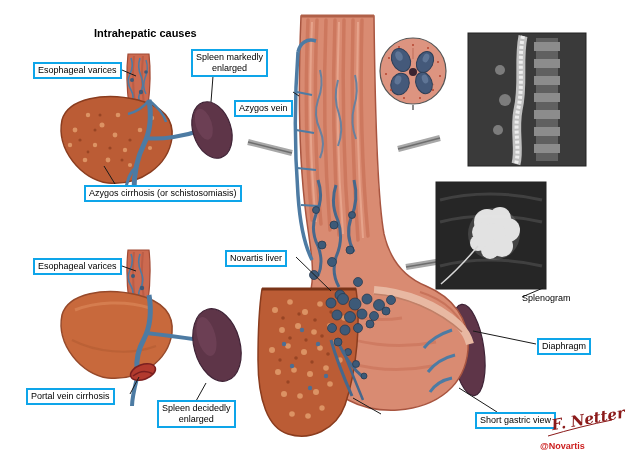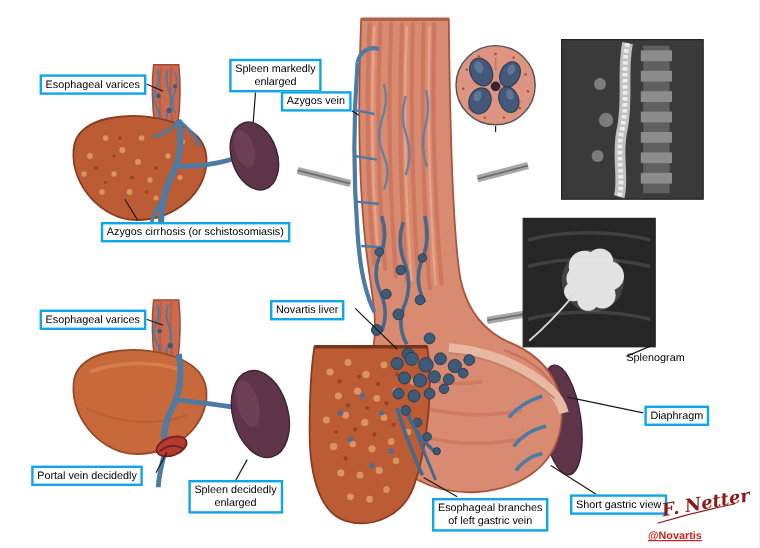--- a/index.html
+++ b/index.html
@@ -6,21 +6,21 @@
   html,body { background:#e8e8e8; font-family:"Liberation Sans", sans-serif; }
   .plate { position:relative; width:633px; height:457px; background:#ffffff; overflow:hidden; }
   .art { position:absolute; left:0; top:0; }
   .lbl { position:absolute; font-size:9px; line-height:1.2; color:#000; white-space:pre-line; }
   .boxed { border:2px solid #0ea5e9; background:#fff; padding:1px 3px; }
   .ctr { text-align:center; }
   .heading { position:absolute; font-size:11px; font-weight:bold; color:#000; }
   .caption { position:absolute; font-size:9px; color:#000; }
   .signature { position:absolute; font-family:"DejaVu Serif", serif; font-style:italic; font-weight:bold;
                color:#8b1a1a; font-size:15px; transform:rotate(-10deg); }
-  .novartis { position:absolute; font-size:9px; font-weight:bold; color:#cc2020;text-decoration:underline; }
+  .novartis { position:absolute; font-size:9px; font-weight:bold; color:#cc2020; }
 </style>
 </head>
 <body>
 
 <div class="plate">
 
 <svg class="art" width="633" height="457" viewBox="0 0 633 457">
 
   <g>
 
@@ -359,34 +359,33 @@
     <line x1="497" y1="412" x2="459" y2="388"></line>
     <line x1="536" y1="344" x2="473" y2="331"></line>
     <line x1="522" y1="297" x2="543" y2="288"></line>
   </g>
 
   <g>
     <path d="M548,436 C568,430 592,424 612,420" stroke="#8b1a1a" stroke-width="1" fill="none"></path>
   </g>
 </svg>
 
+<div class="heading" style="left:94px; top:27px">Intrahepatic causes</div>
 <div class="lbl boxed" style="left:33px; top:62px">Esophageal varices</div>
 <div class="lbl boxed ctr" style="left:191px; top:49px">Spleen markedly
 enlarged</div>
 <div class="lbl boxed" style="left:84px; top:185px">Azygos cirrhosis (or schistosomiasis)</div>
 
 <div class="lbl boxed" style="left:33px; top:258px">Esophageal varices</div>
-<div class="lbl boxed" style="left:26px; top:388px">Portal vein decidedly</div>
+<div class="lbl boxed" style="left:26px; top:388px">Portal vein cirrhosis</div>
 <div class="lbl boxed ctr" style="left:157px; top:400px">Spleen decidedly
 enlarged</div>
 
-<div class="lbl boxed" style="left:234px; top:76px">Azygos vein</div>
+<div class="lbl boxed" style="left:234px; top:100px">Azygos vein</div>
 <div class="lbl boxed" style="left:225px; top:250px">Novartis liver</div>
-<div class="lbl boxed ctr" style="left:360px; top:415px">Esophageal branches
-of left gastric vein</div>
 <div class="lbl boxed" style="left:475px; top:412px">Short gastric view</div>
 <div class="lbl boxed" style="left:537px; top:338px">Diaphragm</div>
 
 <div class="caption" style="left:522px; top:293px">Splenogram</div>
 
 <div class="signature" style="left:551px; top:410px">F. Netter</div>
 <div class="novartis" style="left:540px; top:441px">@Novartis</div>
 
 </div>
 

